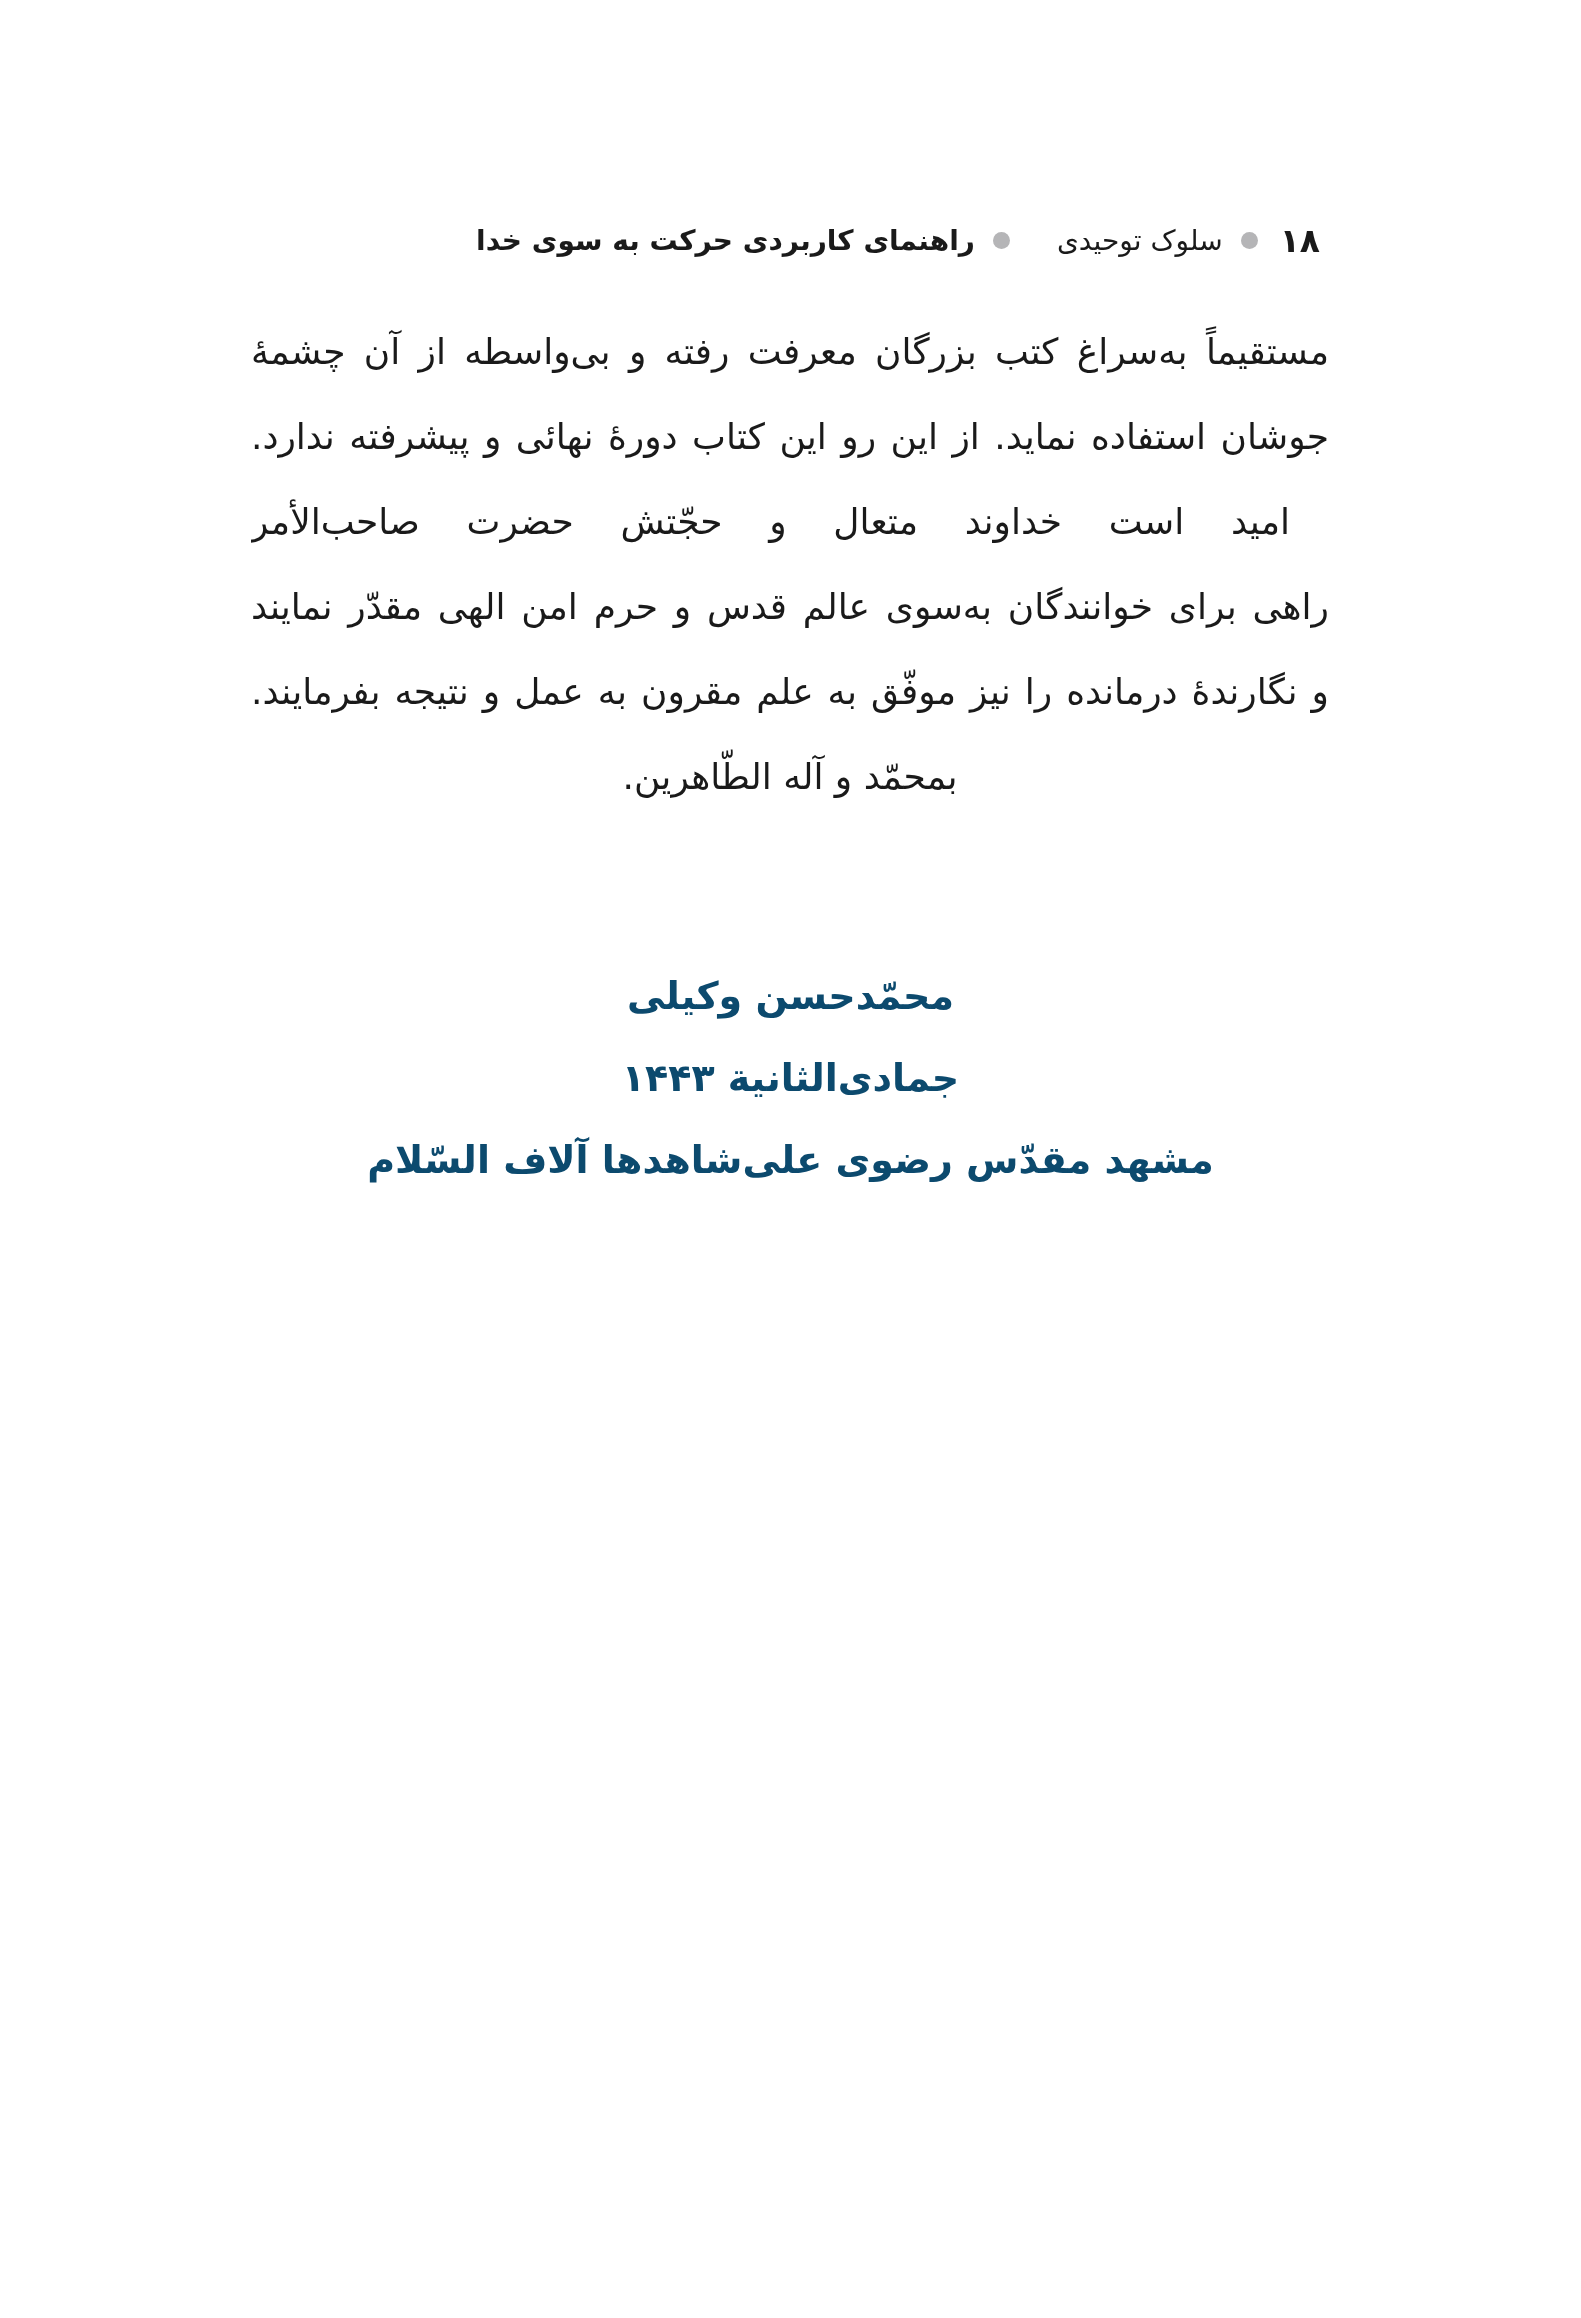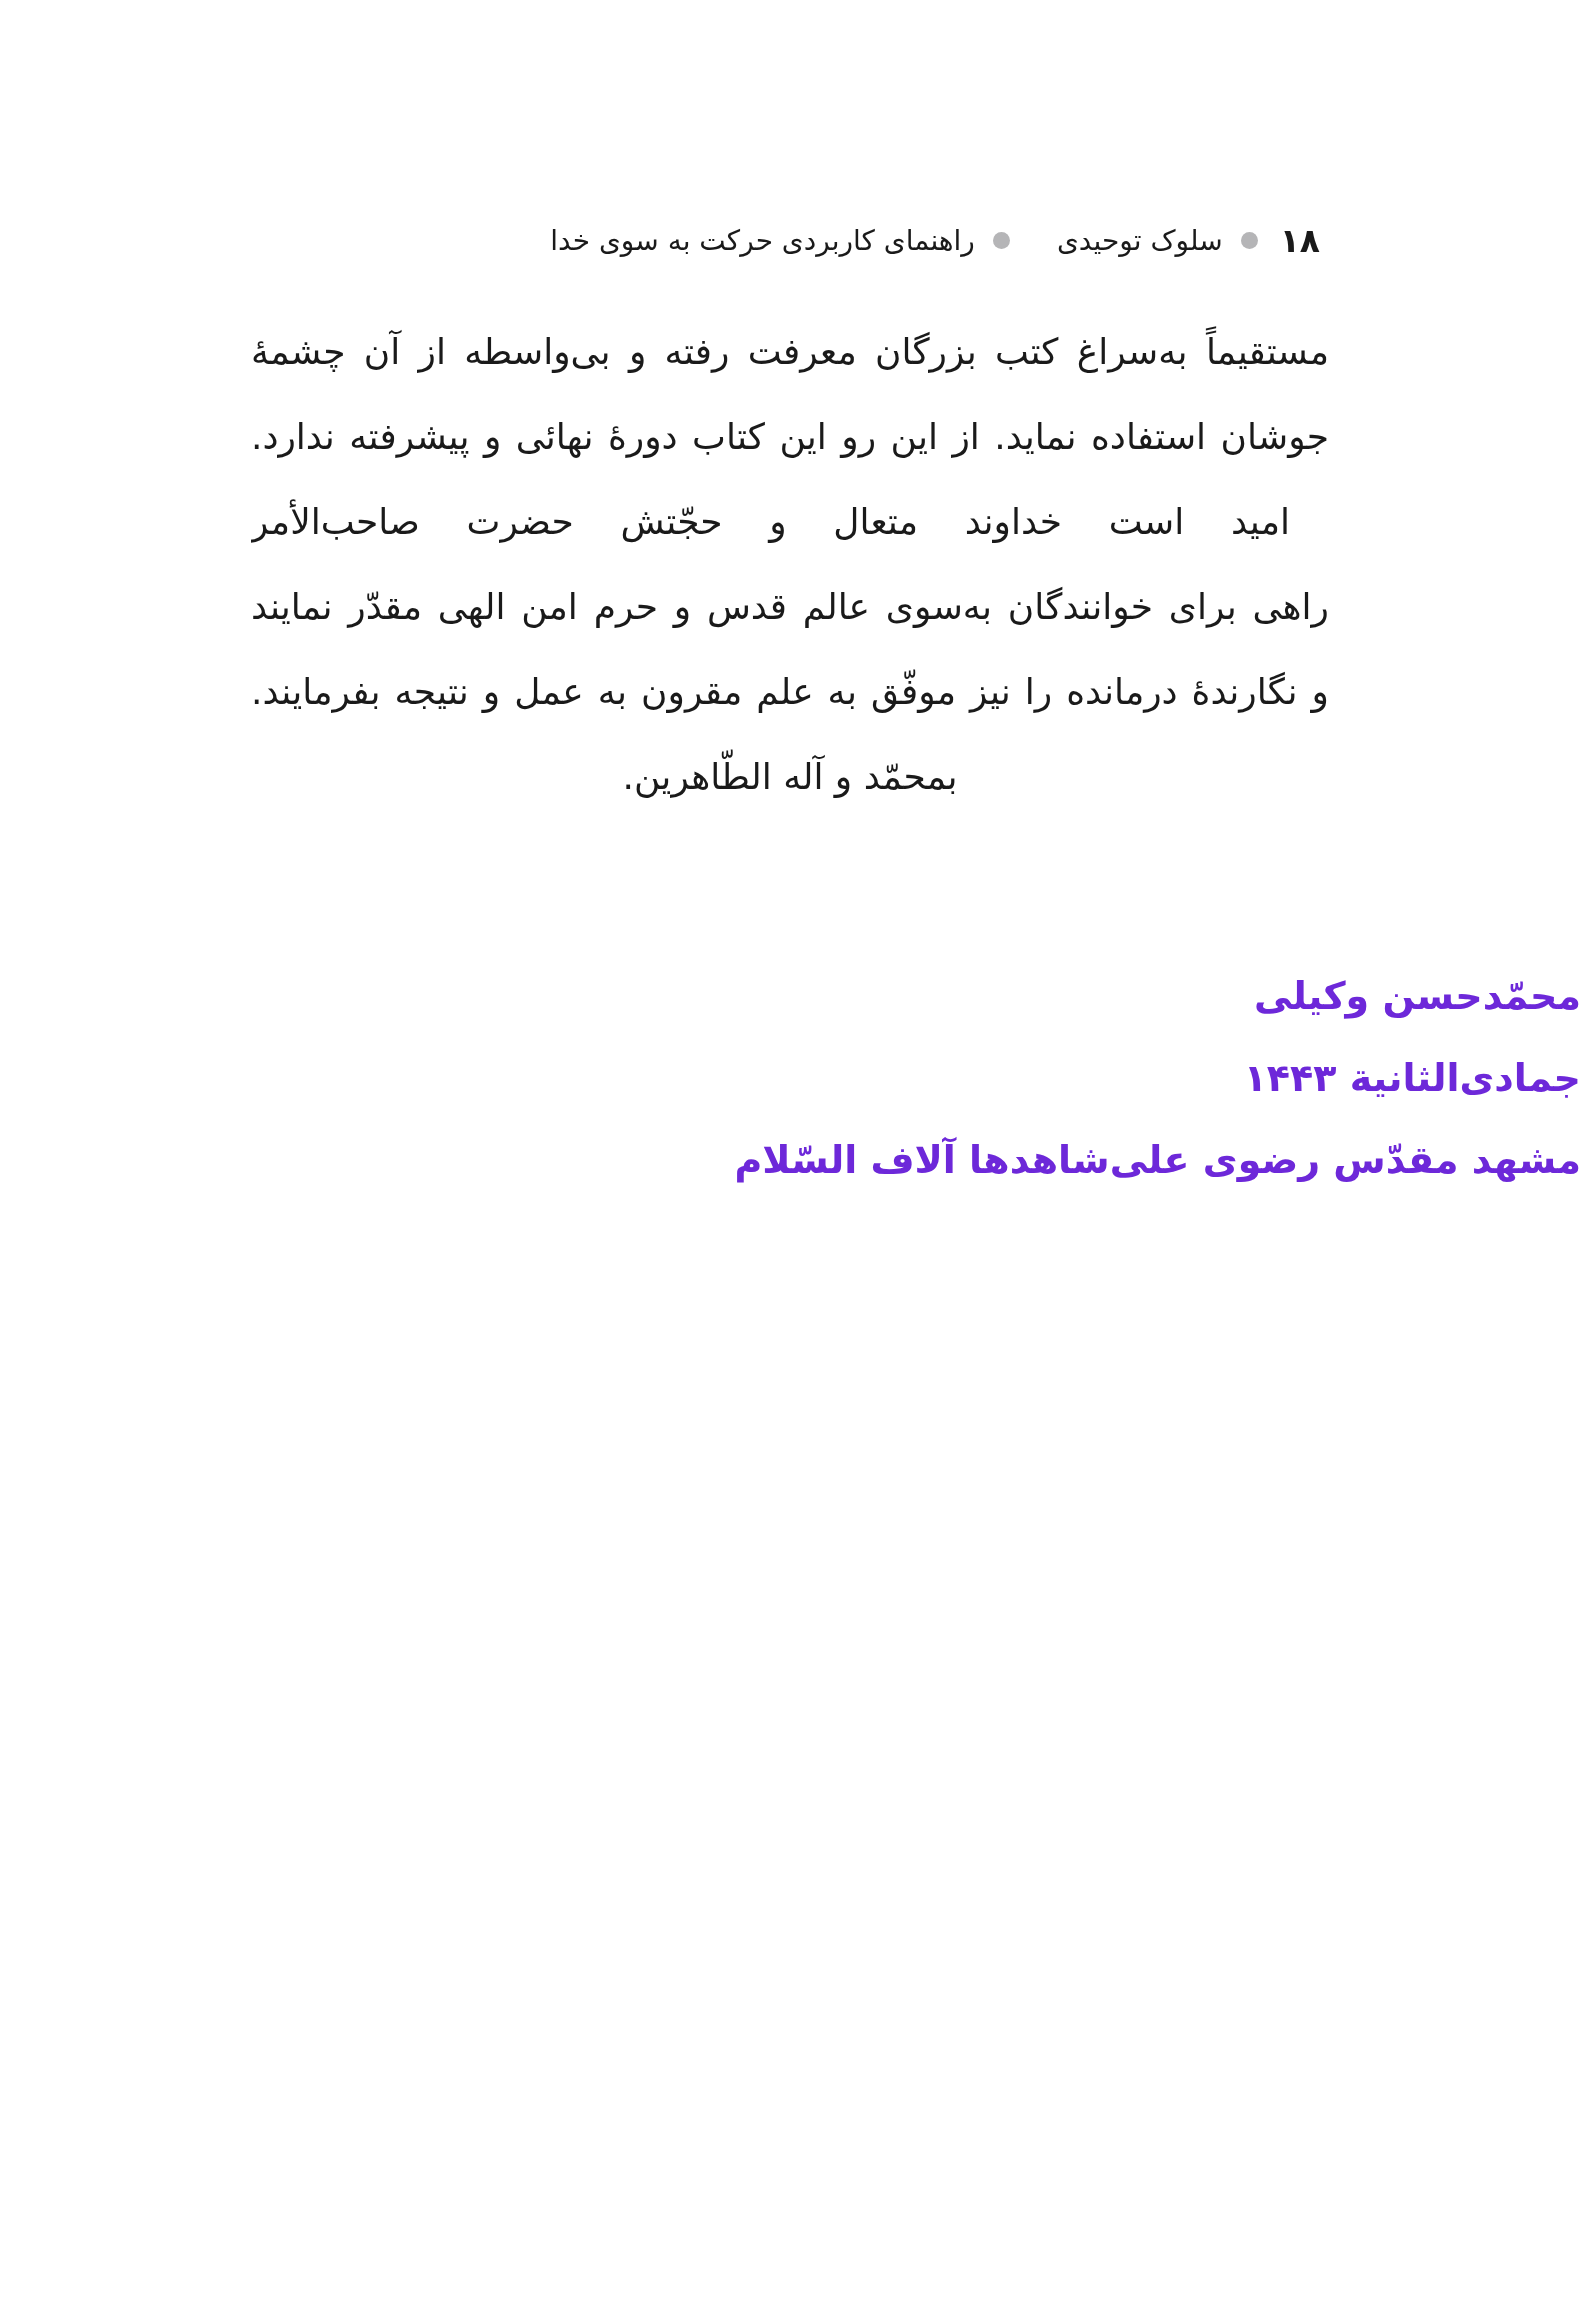--- a/index.html
+++ b/index.html
@@ -38,21 +38,21 @@
     letter-spacing: 1.8px;
   }
   .bullet {
     width: 17px;
     height: 17px;
     border-radius: 50%;
     background: #b5b5b7;
     flex: 0 0 auto;
   }
   .booktitle { font-weight: normal; margin-left: 29px; }
-  .subtitle  { font-weight: normal; }
+  .subtitle  { font-weight: bold; }
 
   
   .bodytext {
     position: absolute;
     top: 309px;
     right: 252px;
     width: 1078px;
     font-size: 36px;
     line-height: 85px;
   }
@@ -71,24 +71,25 @@
   }
   .indent { padding-right: 39px; }
   .lastline { text-align: center; }
 
   
   .signature {
     position: absolute;
     top: 955px;
     left: 0;
     width: 100%;
+    text-align: center;
     font-weight: bold;
     font-size: 38px;
     line-height: 82px;
-    color: #6d28d9;
+    color: #0c4a6e;
   }
   .sig { height: 82px; }
 </style>
 </head>
 <body>
 
 <div class="page">
 
   <div class="header">
     <span class="pagenum">۱۸</span>

